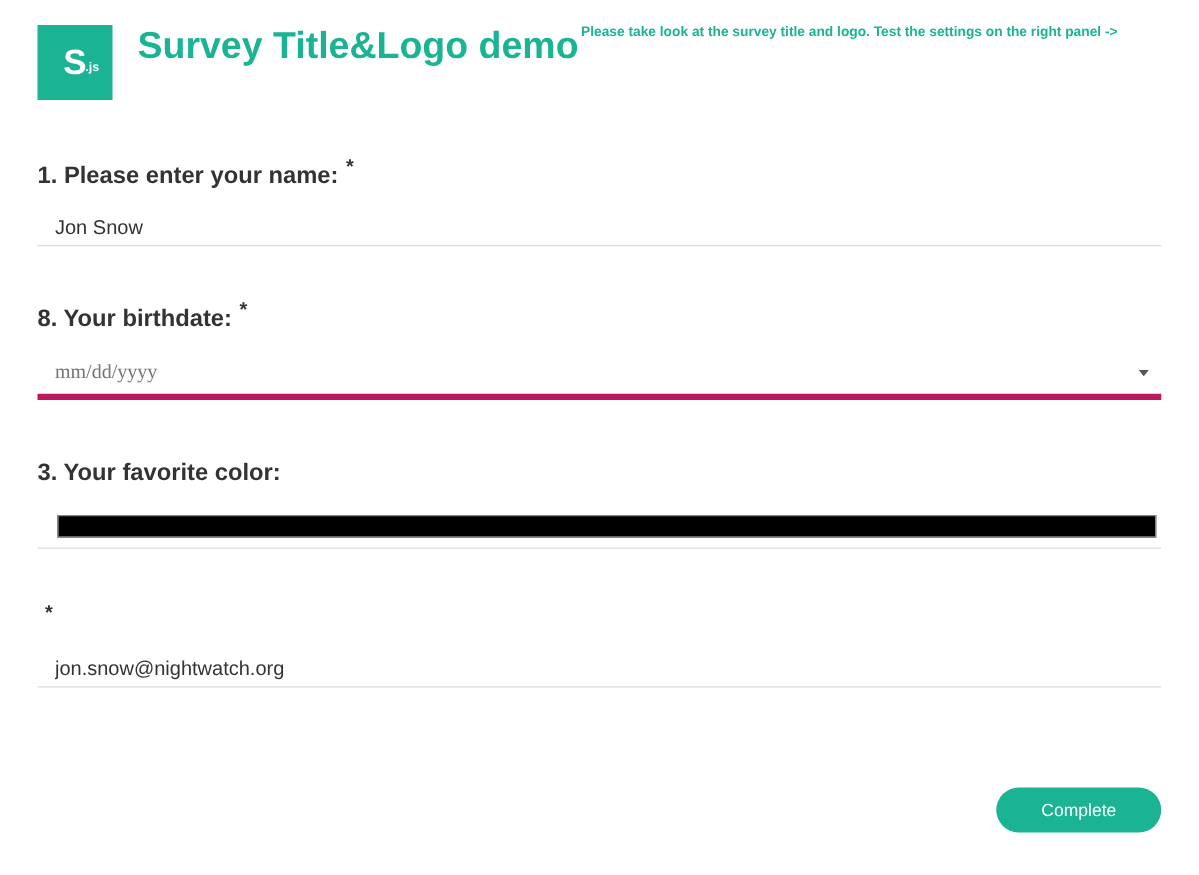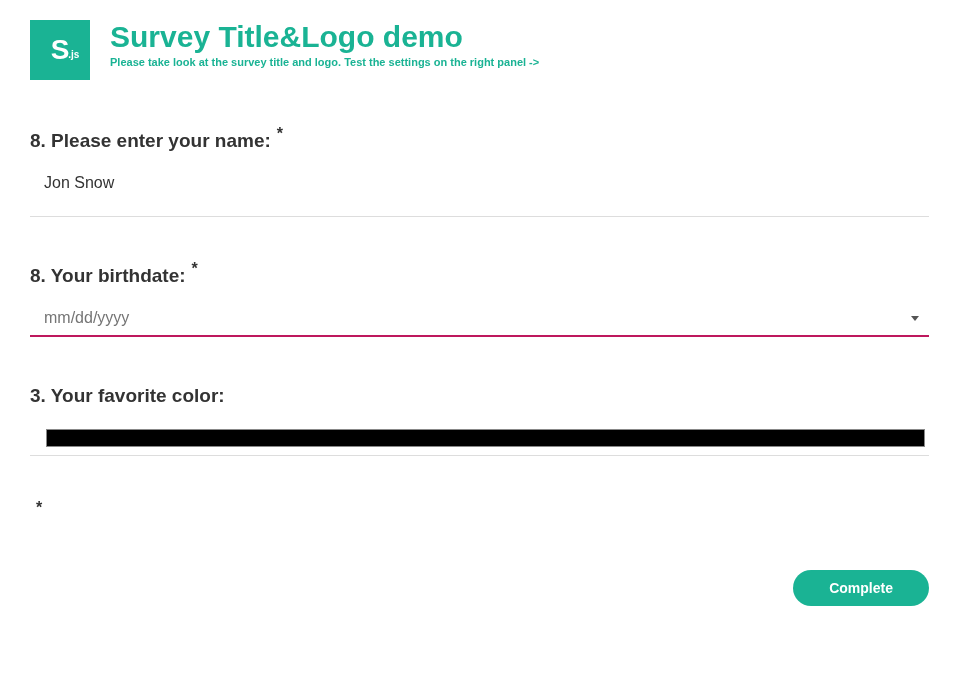--- a/index.html
+++ b/index.html
@@ -39,21 +39,20 @@
     }
     .logo-sub {
       font-size: 10px;
       position: absolute;
       right: -10px;
       bottom: 4px;
       font-weight: 700;
     }
     .title-group {
       display: flex;
-      flex-direction: column;
       gap: 2px;
     }
     .survey-title {
       color: #1ab394;
       font-size: 30px;
       font-weight: 700;
     }
     .survey-description {
       color: #1ab394;
       font-size: 11px;
@@ -72,37 +71,38 @@
     }
     .required {
       font-size: 16px;
       font-weight: 800;
       margin-left: 6px;
       position: relative;
       top: -5px;
     }
     .input-wrap {
       border-bottom: 1px solid #ddd;
-      padding: 0 0 24px 14px;
+      padding: 0 0 4px 14px;
     }
     .text-input {
       border: none;
       outline: none;
       font-size: 16px;
       width: 100%;
       color: #333;
       font-family: inherit;
       background: transparent;
     }
     .date-wrap {
-      border-bottom: 2px solid #be185d;
+      border-bottom: 5px solid #be185d;
       padding: 0 10px 8px 14px;
       display: flex;
       align-items: center;
       justify-content: space-between;
+      font-family: Liberation Serif, serif;
     }
     .date-placeholder {
       font-size: 16px;
       color: #333;
       flex: 1;
       border: none;
       outline: none;
       font-family: inherit;
       background: transparent;
     }
@@ -129,43 +129,44 @@
       justify-content: flex-end;
       margin-top: 30px;
     }
     .complete-btn {
       background: #1ab394;
       color: #fff;
       border: none;
       border-radius: 18px;
       padding: 10px 36px;
       font-size: 14px;
-      font-weight: 700;
+      font-weight: 400;
       cursor: pointer;
       font-family: inherit;
+      margin-top: 32px;
     }
   </style>
 </head>
 <body>
 
 <div class="header">
   <div class="logo">
     <span class="logo-text">
       <span>S</span><span class="logo-sub">.js</span>
     </span>
   </div>
   <div class="title-group">
     <h1 class="survey-title">Survey Title&amp;Logo demo</h1>
     <div class="survey-description">Please take look at the survey title and logo. Test the settings on the right panel -&gt;</div>
   </div>
 </div>
 
 <div class="question">
   <div class="question-label">
-    <span>8. Please enter your name:</span>
+    <span>1. Please enter your name:</span>
     <span class="required">*</span>
   </div>
   <div class="input-wrap">
     <input type="text" class="text-input" value="Jon Snow" style="">
   </div>
 </div>
 
 <div class="question">
   <div class="question-label">
     <span>8. Your birthdate:</span>
@@ -183,17 +184,20 @@
   </div>
   <div class="color-wrap">
     <div class="color-input"></div>
   </div>
 </div>
 
 <div class="question">
   <div class="question-label">
     <span class="required">*</span>
   </div>
+  <div class="input-wrap">
+    <input type="text" class="text-input" value="jon.snow@nightwatch.org" style="">
+  </div>
 </div>
 
 <div class="footer">
   <button class="complete-btn">Complete</button>
 </div>
 
 </body></html>

